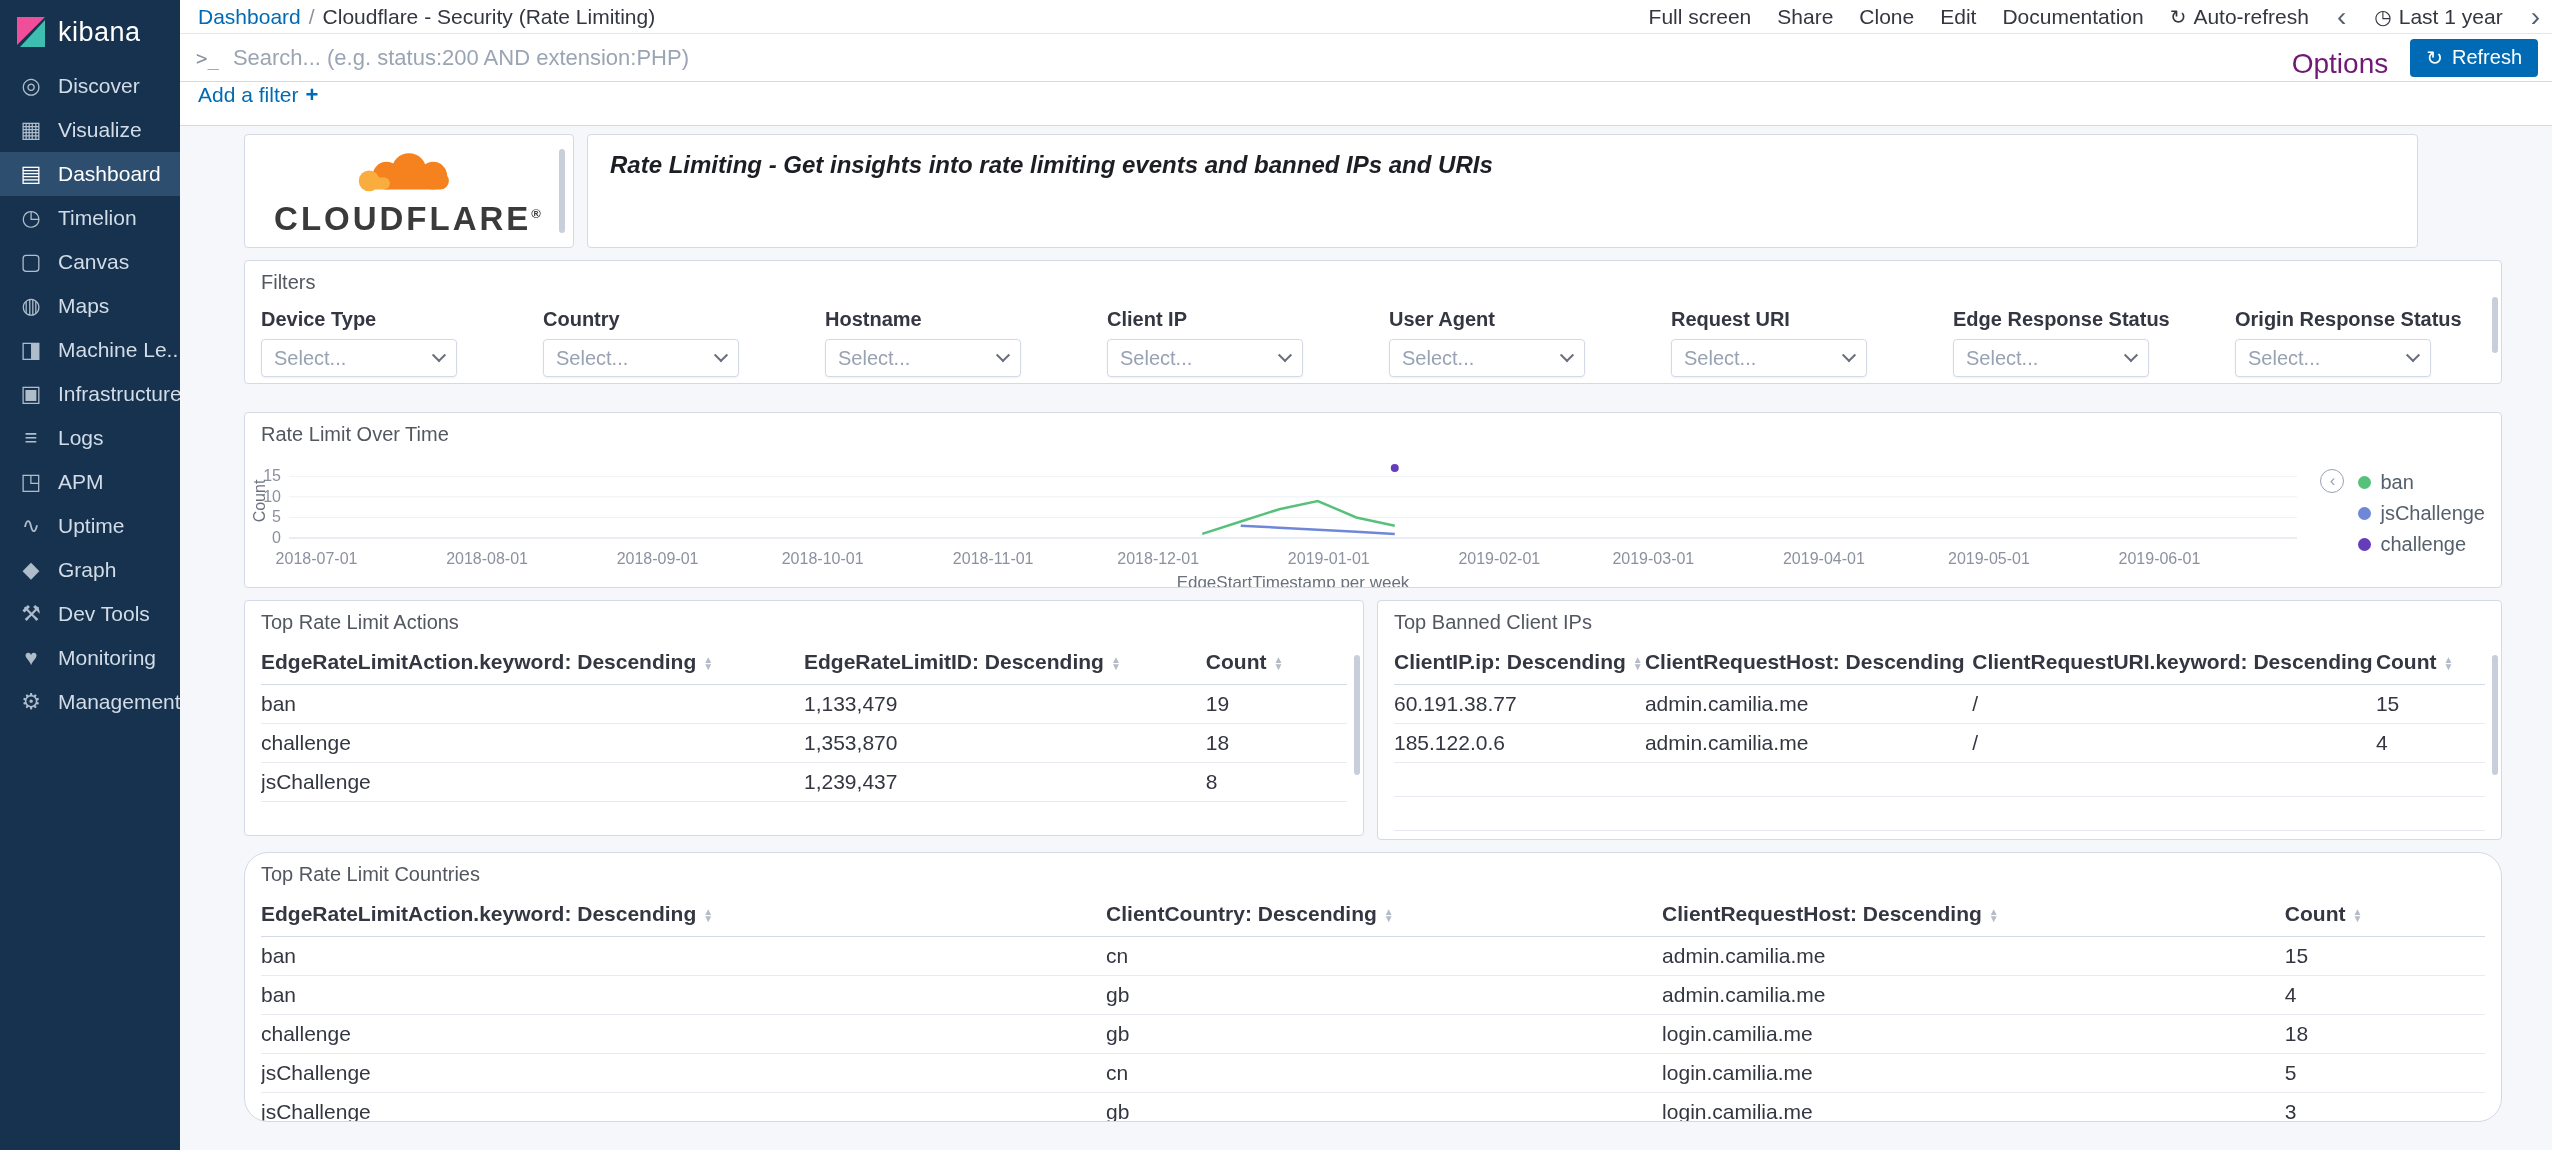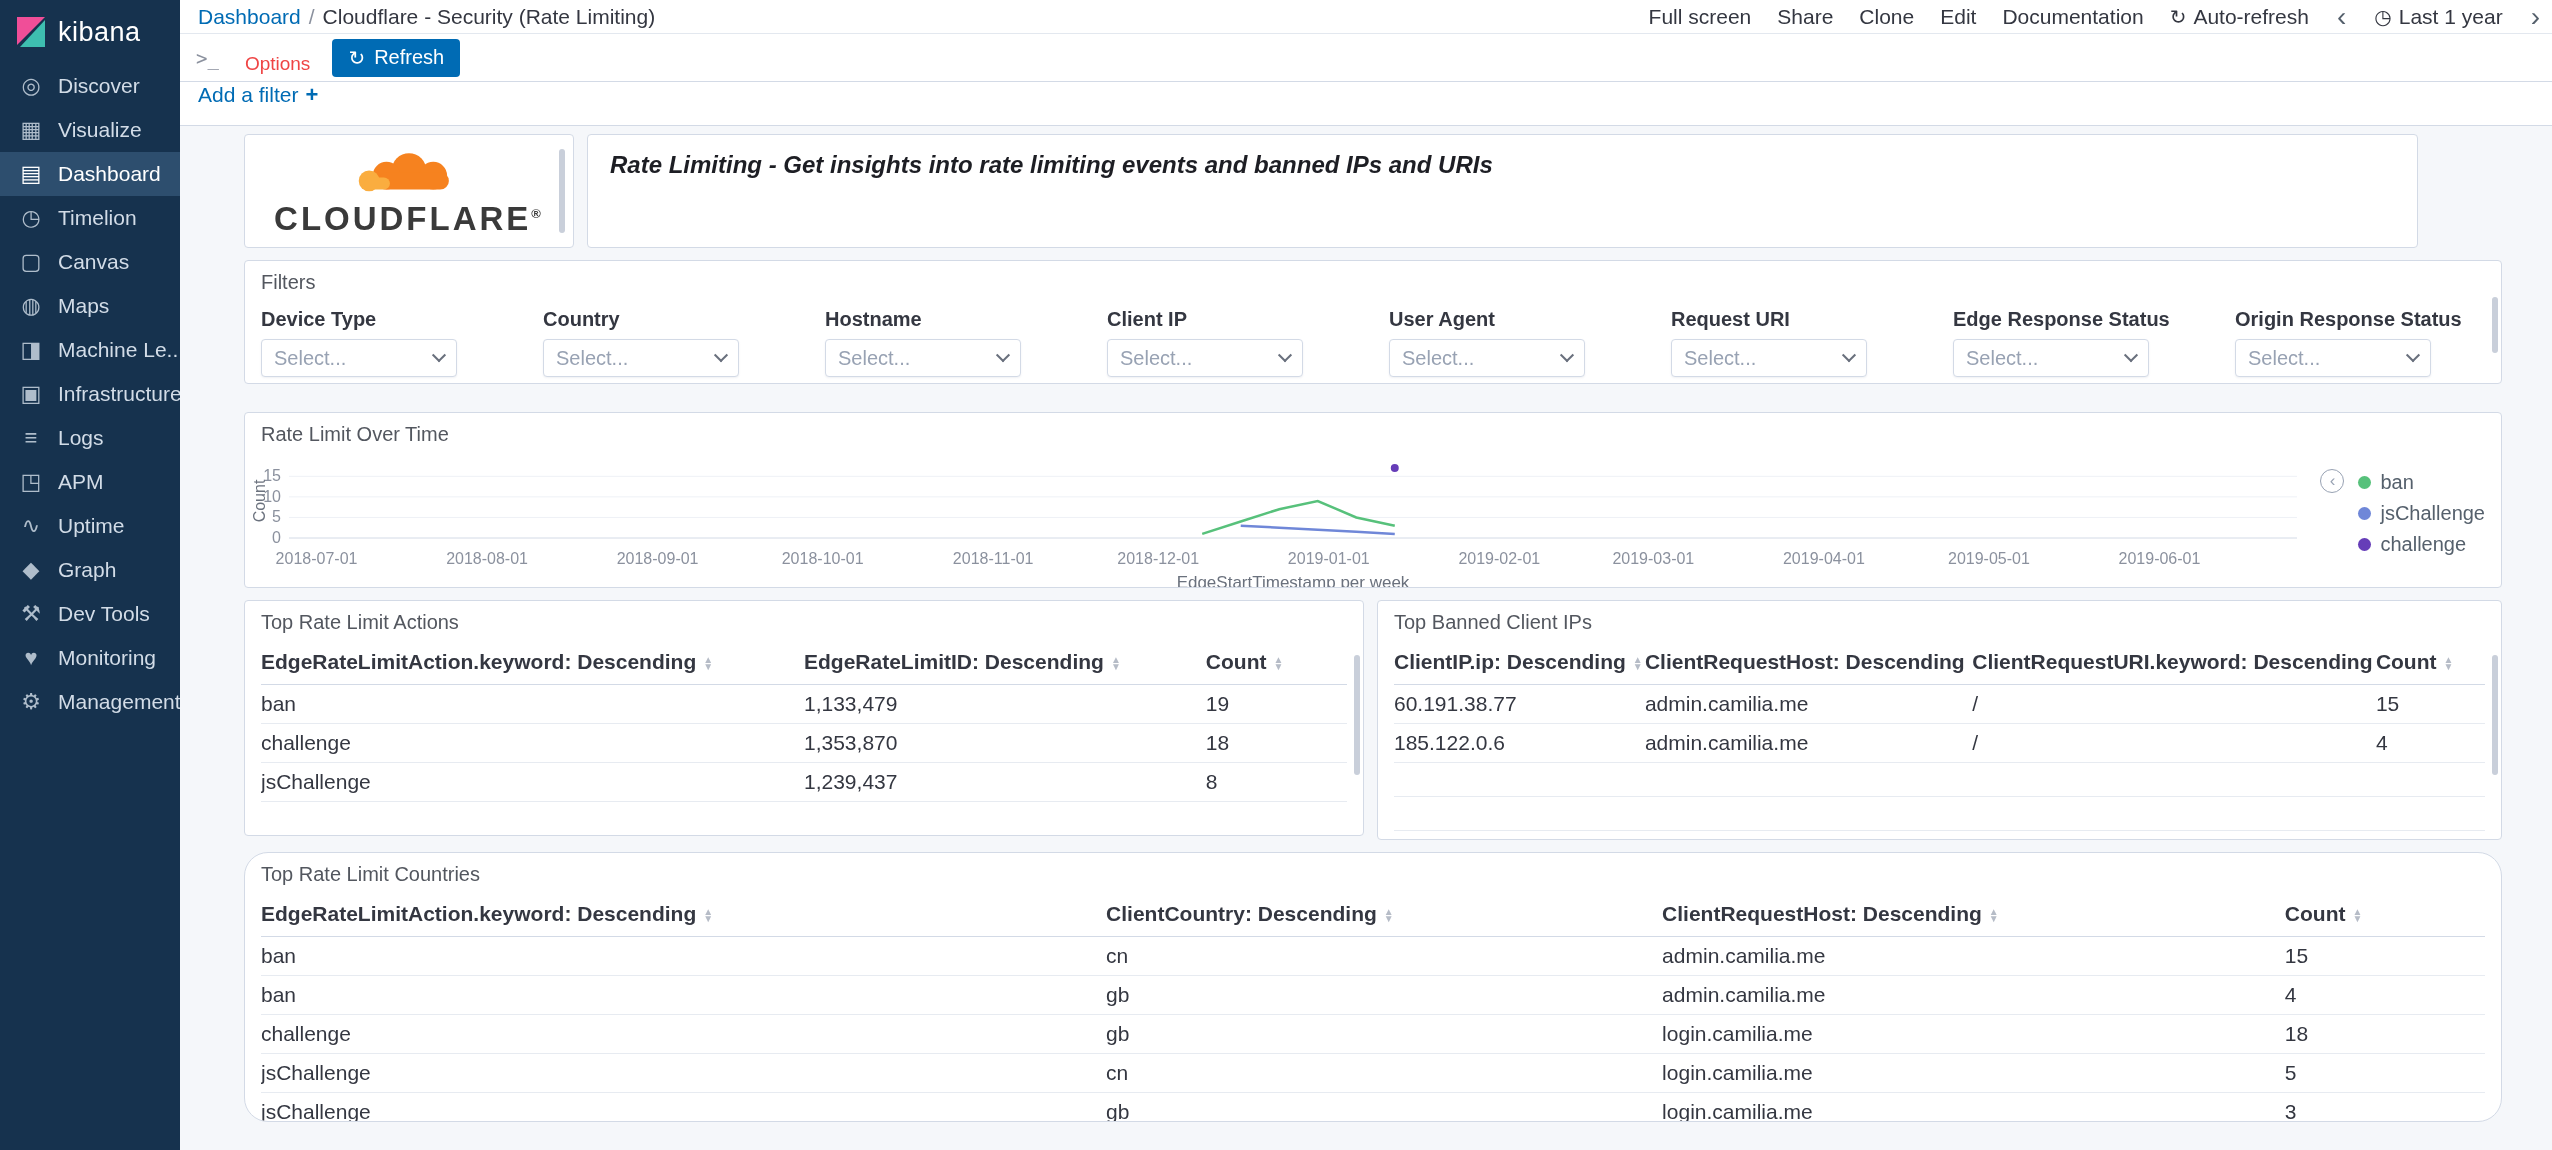--- a/index.html
+++ b/index.html
@@ -28,21 +28,21 @@
   .top-menu { display:flex; align-items:center; gap:26px; font-size:21px; color:#343741; }
   .menu-link { cursor:pointer; display:flex; align-items:center; gap:7px; white-space:nowrap; }
   .menu-icon { font-size:20px; color:#343741; }
   .time-chevron { font-size:28px; line-height:1; color:#55606c; cursor:pointer; padding:0 2px; }
 
   .searchbar { height:48px; background:#fff; border-bottom:1px solid #D3DAE6; display:flex; align-items:center; padding:0 14px 0 16px; }
   .console-icon { font-family:"DejaVu Sans Mono",monospace; font-size:19px; color:#8b919e; margin-right:14px; }
   .search-input { flex:1; border:none; outline:none; font-size:22px; color:#343741; background:transparent;
     font-family:"Liberation Sans","DejaVu Sans",sans-serif; }
   .search-input::placeholder { color:#9AA5B3; }
-  .options-link { color:#ef4444; font-size:19px; margin:12px 22px 0 12px; cursor:pointer; text-decoration:none; }
+  .options-link { color:#701a75; font-size:28px; margin:12px 22px 0 12px; cursor:pointer; text-decoration:none; }
   .refresh-btn { display:inline-flex; align-items:center; gap:9px; background:#006BB4; color:#fff; border:none;
     border-radius:4px; padding:7px 16px; font-size:20px; cursor:pointer; font-family:inherit; }
   .refresh-btn .menu-icon { color:#fff; }
 
   .filterbar { height:44px; background:#fff; border-bottom:1px solid #D3DAE6; display:flex; align-items:flex-start; padding:0 18px; }
   .add-filter { color:#006BB4; font-size:21px; cursor:pointer; text-decoration:none; display:flex; align-items:center; gap:7px; }
   .plus-icon { font-weight:bold; font-size:22px; }
 
   
   .dashboard { flex:1; background:#F5F7FA; padding:8px 50px 20px 64px; overflow:hidden; }
@@ -202,20 +202,21 @@
         <span class="menu-link">
           <span class="menu-icon">◷</span>
           <span>Last 1 year</span>
         </span>
         <span class="time-chevron">›</span>
       </div>
     </header>
 
     <div class="searchbar">
       <span class="console-icon">&gt;_</span>
+      <input class="search-input" type="text" placeholder="Search... (e.g. status:200 AND extension:PHP)" style="">
       <a class="options-link">Options</a>
       <button class="refresh-btn">
         <span class="menu-icon">↻</span>
         <span>Refresh</span>
       </button>
     </div>
 
     <div class="filterbar">
       <a class="add-filter">
         <span>Add a filter</span>

